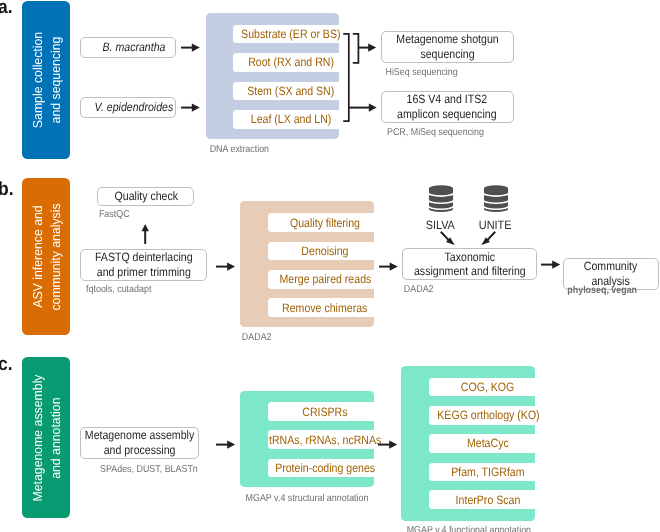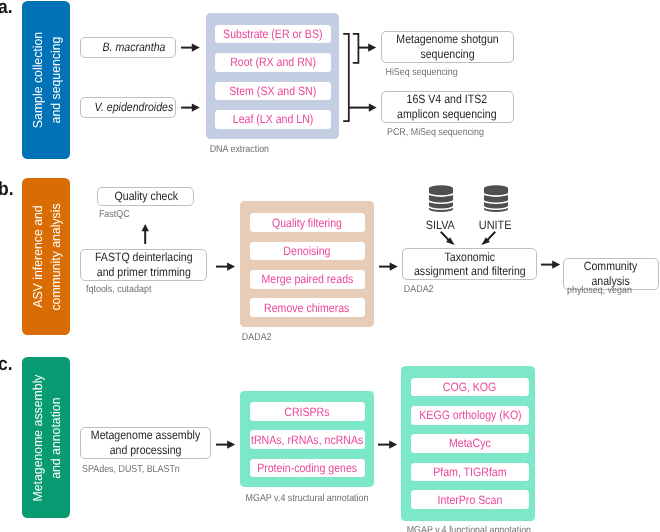--- a/index.html
+++ b/index.html
@@ -22,21 +22,21 @@
 
   
   .obox{border:1px solid #bfbfbf;border-radius:5px;background:#ffffff;
         display:flex;align-items:center;justify-content:center;text-align:center;
         font-size:12.1px;line-height:14.4px;color:#231f20;}
   .obox.italic{font-style:italic;padding-left:12px;}
 
   
   .group{border-radius:4.5px;}
   .gbox{background:#ffffff;border-radius:3.5px;display:flex;align-items:center;
-        justify-content:center;text-align:center;font-size:12.1px;line-height:14.4px;color:#ec4899;}
+        justify-content:center;text-align:center;font-size:12.1px;line-height:14.4px;color:#a16207;margin-left:18px;}
 
   .dblabel{font-size:12.1px;line-height:13px;color:#2b2b2b;text-align:center;white-space:pre;}
   .dblabel>span{display:inline-block;transform:scaleX(0.9);}
 
   
   .cap{font-size:10px;color:#6d6e71;text-align:left;line-height:11px;white-space:nowrap;}
 
   
   .obox>span,.gbox>span{display:inline-block;transform:scaleX(0.875);white-space:pre;}
   .cap>span{display:inline-block;transform:scaleX(0.89);white-space:pre;}
@@ -170,32 +170,32 @@
   </div>
 <div class="abs cap" style="left:402.3px;top:284.2px;width:134.4px;"><span>DADA2</span></div>
 <svg class="abs" style="left:540.5px;top:259.2px;" width="19.2" height="11.2" viewBox="0 0 19.2 11.2">
     <path d="M0 5.6 H12.399999999999999" stroke="#231f20" stroke-width="2.0" fill="none"></path>
     <path d="M11.2 1.5 L19.2 5.6 L11.2 9.7 Z" fill="#231f20"></path>
   </svg>
 <div class="abs obox" style="left:562.9px;top:248.9px;width:95.9px;height:31.9px;margin-top:9px;">
     <span>Community
 analysis</span>
   </div>
-<div class="abs cap" style="left:562.9px;top:284.6px;width:95.9px;"><span>phyloseq, vegan</span></div>
+<div class="abs cap" style="left:562.9px;top:284.6px;width:95.9px;font-weight:bold;"><span>phyloseq, vegan</span></div>
 
 <div class="abs panel-letter" style="left:-2.2px;top:355.0px;"><span>c.</span></div>
 <div class="abs sectionbar" style="left:22px;top:357.3px;width:47.5px;height:160.6px;background:#089a70;">
     <div class="vtext"><span>Metagenome assembly
 and annotation</span></div>
   </div>
-<div class="abs obox" style="left:79.8px;top:426.8px;width:131px;height:32.1px;">
+<div class="abs obox" style="left:79.8px;top:426.8px;width:119px;height:32.1px;">
     <span>Metagenome assembly
 and processing</span>
   </div>
-<div class="abs cap" style="left:76px;top:463.5px;width:131px;"><span>SPAdes, DUST, BLASTn</span></div>
+<div class="abs cap" style="left:94px;top:463.5px;width:131px;"><span>SPAdes, DUST, BLASTn</span></div>
 <svg class="abs" style="left:216.4px;top:439.09999999999997px;" width="19.2" height="11.2" viewBox="0 0 19.2 11.2">
     <path d="M0 5.6 H12.399999999999999" stroke="#231f20" stroke-width="2.0" fill="none"></path>
     <path d="M11.2 1.5 L19.2 5.6 L11.2 9.7 Z" fill="#231f20"></path>
   </svg>
 <div class="abs group" style="left:240px;top:391.3px;width:133.5px;height:95.3px;background:#7de8c9;"></div>
 <div class="abs gbox" style="left:249.6px;top:402.4px;width:115px;height:18.8px;">
     <span>CRISPRs</span>
   </div>
 <div class="abs gbox" style="left:249.6px;top:430.4px;width:115px;height:18.8px;">
     <span>tRNAs, rRNAs, ncRNAs</span>

